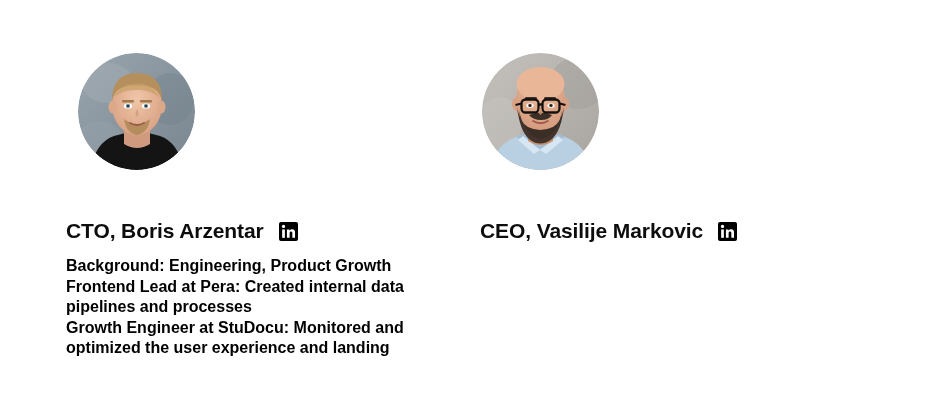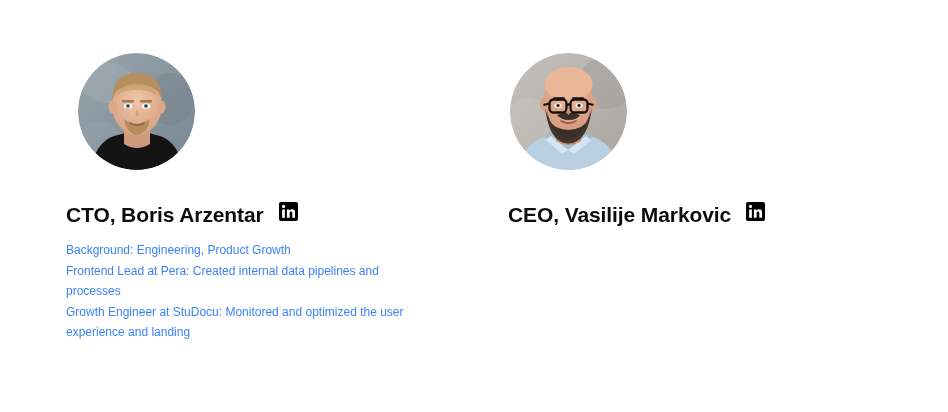--- a/index.html
+++ b/index.html
@@ -20,40 +20,40 @@
     width: 948px;
     height: 412px;
     background: #ffffff;
   }
 
   .profile-card {
     position: absolute;
     top: 53px;
   }
   .profile-card.card-1 { left: 66px; width: 400px; }
-  .profile-card.card-2 { left: 508px; width: 400px; }
+  .profile-card.card-2 { left: 480px; width: 400px; }
 
   
   .avatar {
     width: 117px;
     height: 117px;
     border-radius: 50%;
     overflow: hidden;
     position: relative;
     margin-left: 12px;
   }
   .profile-card.card-2 .avatar { margin-left: 2px; }
 
   .avatar svg { display: block; width: 117px; height: 117px; }
 
   
   .name-row {
     display: flex;
-    align-items: flex-start;
-    margin-top: 32px;
+    align-items: center;
+    margin-top: 48px;
     height: 26px;
   }
   .name-text {
     font-size: 21px;
     font-weight: bold;
     color: #0d0d0d;
     letter-spacing: -0.1px;
     white-space: nowrap;
     line-height: 26px;
   }
@@ -62,24 +62,25 @@
     width: 19px;
     height: 19px;
     display: inline-block;
     flex: 0 0 auto;
   }
   .linkedin-icon svg { display: block; }
 
   
   .bio {
     margin-top: 12px;
-    font-size: 12px;
+    font-size: 16px;
     line-height: 20.5px;
-    color: #3b82f6;
+    color: #000000;
     white-space: pre-line;
+    font-weight: bold;
   }
   .profile-card.card-1 .bio { width: 345px; }
   .profile-card.card-2 .bio { width: 350px; }
 </style>
 </head>
 <body>
 
 <div class="team-section">
 
   <div class="profile-card card-1">

